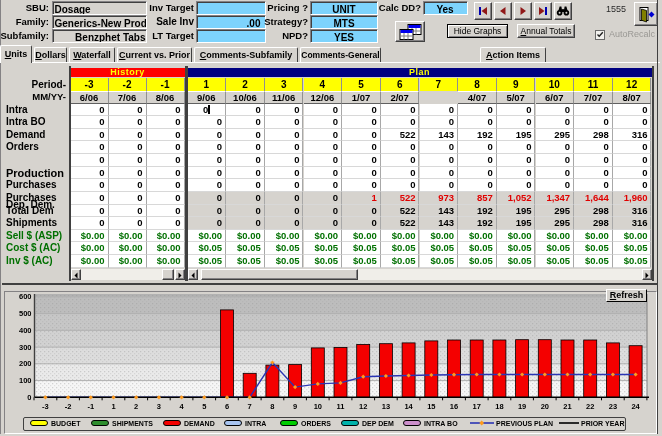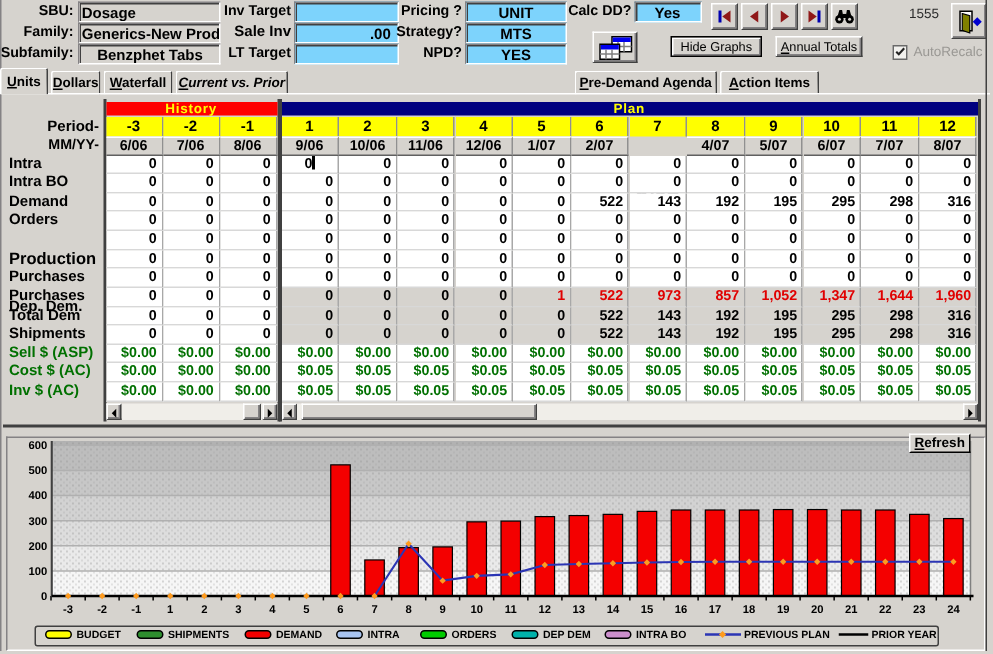--- a/index.html
+++ b/index.html
@@ -19,21 +19,21 @@
  border-top-left-radius:2px;border-top-right-radius:2px;
  font-size:9px;font-weight:bold;line-height:15px;text-align:center;color:#000;white-space:nowrap;overflow:hidden;}
 u.u{text-decoration:underline;}
 </style></head><body>
 
 <div class="ab lbl" style="left:-41px;top:1px;width:90px;font-size:9.5px;">SBU:</div>
 <div class="ab fld fldg" style="left:51.5px;top:1px;width:95px;height:14px;text-align:left;padding:2.5px 0px 0 2px;">Dosage</div>
 <div class="ab lbl" style="left:-41px;top:15px;width:90px;font-size:9.5px;">Family:</div>
 <div class="ab fld fldg" style="left:51.5px;top:15px;width:95px;height:14px;text-align:left;padding:2.5px 0px 0 2px;">Generics-New Prod</div>
 <div class="ab lbl" style="left:-41px;top:29px;width:90px;font-size:9.5px;">Subfamily:</div>
-<div class="ab fld fldg" style="left:51.5px;top:29px;width:95px;height:14px;text-align:center;padding:2.5px 0px 0 2px;">Benzphet Tabs</div>
+<div class="ab fld fldg" style="left:51.5px;top:29px;width:95px;height:14px;text-align:right;padding:2.5px 0px 0 2px;">Benzphet Tabs</div>
 <div class="ab lbl" style="left:104px;top:1px;width:90px;font-size:9.5px;">Inv Target</div>
 <div class="ab fld" style="left:195.5px;top:1px;width:70px;height:14px;text-align:left;padding:2.5px 0px 0 2px;"></div>
 <div class="ab lbl" style="left:104px;top:15px;width:90px;font-size:10px;">Sale Inv</div>
 <div class="ab fld" style="left:195.5px;top:15px;width:70px;height:14px;text-align:right;padding:2.5px 4px 0 2px;">.00</div>
 <div class="ab lbl" style="left:104px;top:29px;width:90px;font-size:9.5px;">LT Target</div>
 <div class="ab fld" style="left:195.5px;top:29px;width:70px;height:14px;text-align:left;padding:2.5px 0px 0 2px;"></div>
 <div class="ab lbl" style="left:218px;top:1px;width:90px;font-size:9.5px;">Pricing ?</div>
 <div class="ab fld" style="left:310px;top:1px;width:68px;height:14px;text-align:center;padding:2.5px 2px 0 2px;">UNIT</div>
 <div class="ab lbl" style="left:218px;top:15px;width:90px;font-size:9.5px;">Strategy?</div>
 <div class="ab fld" style="left:310px;top:15px;width:68px;height:14px;text-align:center;padding:2.5px 2px 0 2px;">MTS</div>
@@ -90,22 +90,23 @@
 <div class="ab" style="left:594.5px;top:29.5px;width:10px;height:10px;background:#f2f1ee;border:1px solid #6a6a6a;">
     <svg width="8" height="8" viewBox="0 0 8 8" style="position:absolute;left:0px;top:0px;">
       <path d="M1.5 3.5 L3.2 5.2 L6.8 1.2" stroke="#222" stroke-width="1.4" fill="none"></path>
     </svg>
   </div>
 <div class="ab" style="left:609px;top:29px;font-size:9px;color:#9a9894;">AutoRecalc</div>
 <div class="ab" style="left:0;top:45px;width:662px;height:17px;">
 <div class="tab" style="left:0px;width:32px;top:0px;height:18px;z-index:5;line-height:16px;"><u class="u">U</u>nits</div>
 <div class="tab" style="left:34px;width:33px;"><u class="u">D</u>ollars</div>
 <div class="tab" style="left:69px;width:46px;"><u class="u">W</u>aterfall</div>
-<div class="tab" style="left:117px;width:75px;font-style:italic;"><u class="u">C</u>urrent vs. Prior</div>
-<div class="tab" style="left:383px;width:95px;"><u class="u">P</u>re-Demand Agenda</div>
+<div class="tab" style="left:117px;width:75px;"><u class="u">C</u>urrent vs. Prior</div>
+<div class="tab" style="left:194px;width:104px;"><u class="u">C</u>omments-Subfamily</div>
+<div class="tab" style="left:300px;width:81px;font-size:8.5px;">Comments-General</div>
 <div class="tab" style="left:480px;width:66px;"><u class="u">A</u>ction Items</div>
 </div>
 <div class="ab" style="left:0;top:62px;width:662px;height:1px;background:#fff;"></div>
 <div class="ab" style="left:2px;top:64px;width:656px;height:221px;background:#d6d3ce;border-bottom:2px solid #404040;"></div>
 <div class="ab lbl" style="left:0;top:78px;width:66px;font-size:10px;line-height:13px;">Period-</div>
 <div class="ab lbl" style="left:0;top:91px;width:66px;font-size:9.5px;line-height:12.5px;">MM/YY-</div>
 <div class="ab" style="left:6px;top:103.50px;width:62px;height:12.63px;font-size:10px;font-weight:bold;color:#000;line-height:12.63px;white-space:nowrap;">Intra</div>
 <div class="ab" style="left:6px;top:116.13px;width:62px;height:12.63px;font-size:10px;font-weight:bold;color:#000;line-height:12.63px;white-space:nowrap;">Intra BO</div>
 <div class="ab" style="left:6px;top:128.76px;width:62px;height:12.63px;font-size:10px;font-weight:bold;color:#000;line-height:12.63px;white-space:nowrap;">Demand</div>
 <div class="ab" style="left:6px;top:141.39px;width:62px;height:12.63px;font-size:10px;font-weight:bold;color:#000;line-height:12.63px;white-space:nowrap;">Orders</div>

